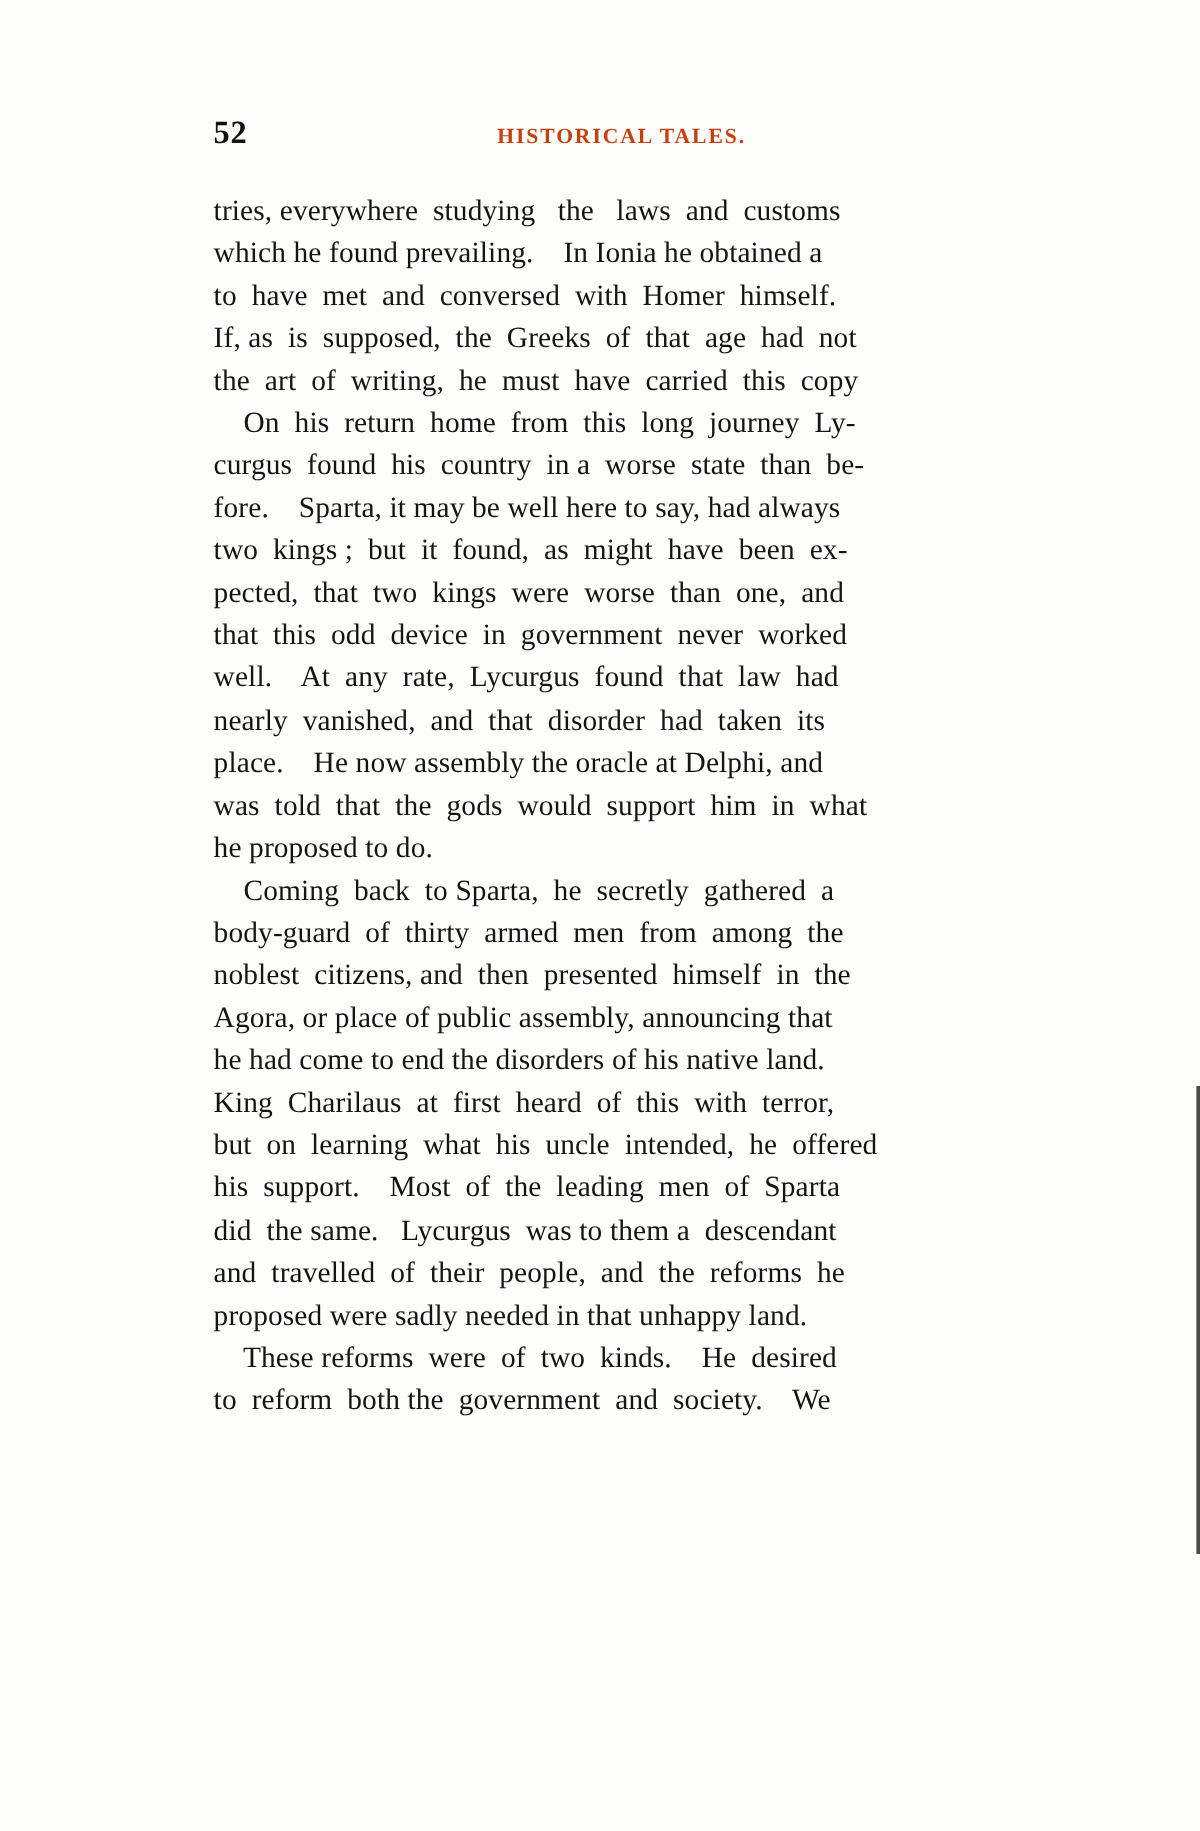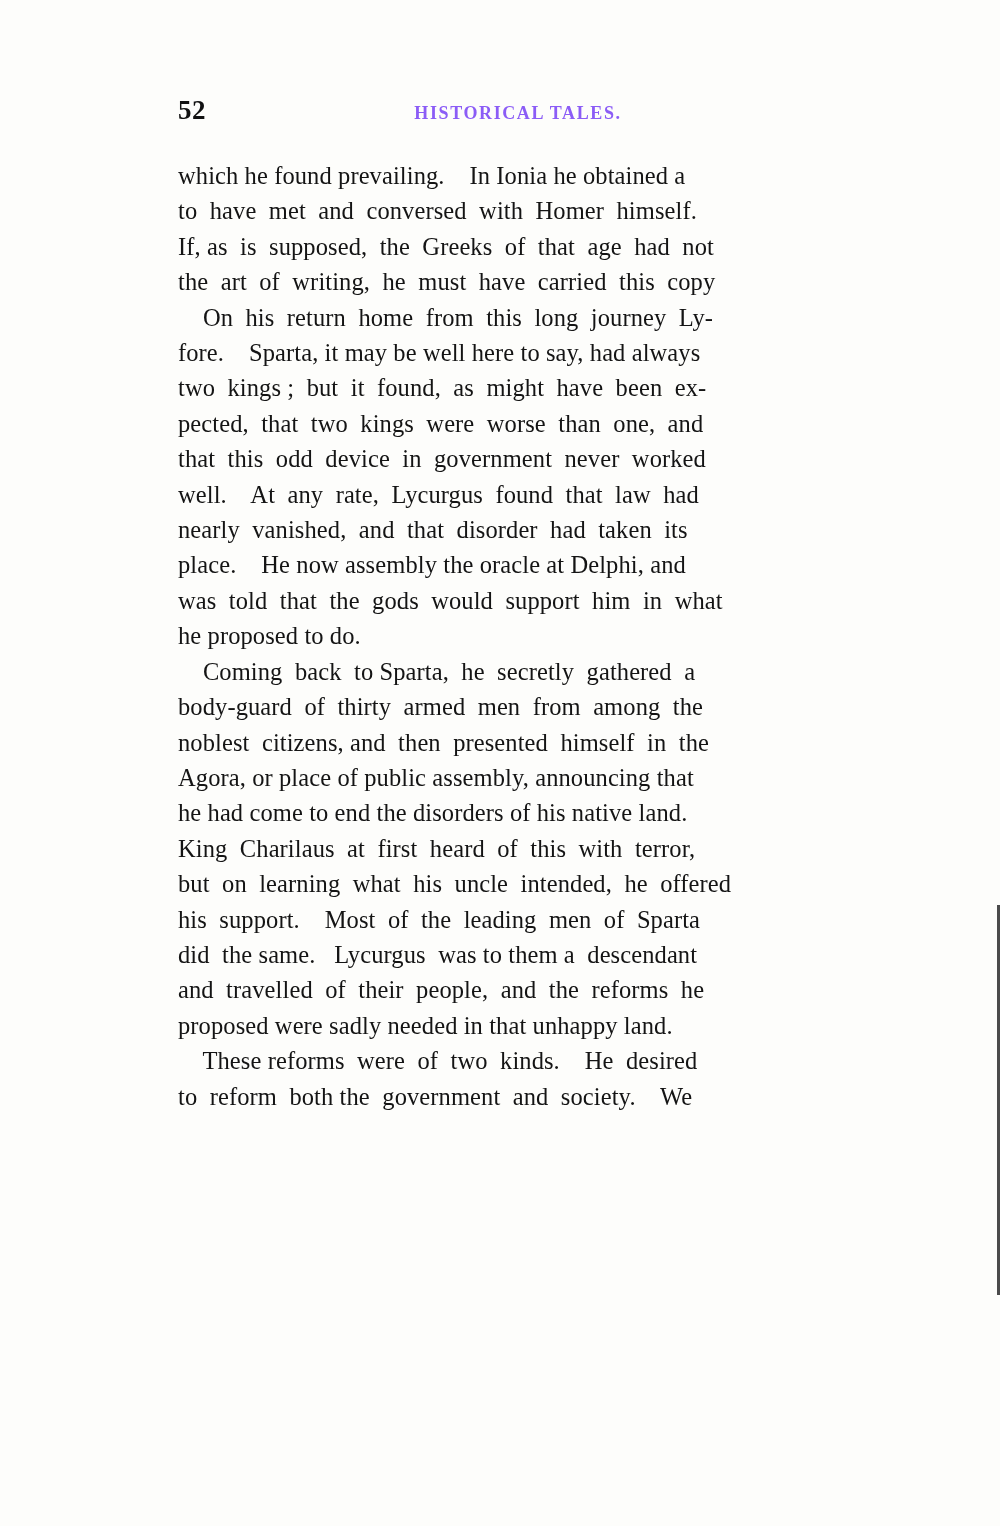--- a/index.html
+++ b/index.html
@@ -53,21 +53,21 @@
   .running-title {
     position: absolute;
     left: 0;
     top: 8px;
     width: 680px;
     text-align: center;
     font-family: "Liberation Serif", serif;
     font-weight: bold;
     font-size: 18px;
     letter-spacing: 1.6px;
-    color: #8b5cf6;
+    color: #c2410c;
   }
   .body-text {
     position: absolute;
     top: 158px;
     left: 178px;
     width: 676px;
   }
   .line {
     display: block;
     font-size: 24.5px;
@@ -83,28 +83,30 @@
 <div class="page">
 
   <div class="header">
     <span class="folio">52</span>
     <span class="running-title">HISTORICAL TALES.</span>
   </div>
 
   <div class="body-text">
 
     <div class="paragraph">
+      <span class="line">tries, everywhere  studying   the   laws  and  customs</span>
       <span class="line">which he found prevailing.    In Ionia he obtained a</span>
       <span class="line">to  have  met  and  conversed  with  Homer  himself.</span>
       <span class="line">If, as  is  supposed,  the  Greeks  of  that  age  had  not</span>
       <span class="line">the  art  of  writing,  he  must  have  carried  this  copy</span>
     </div>
 
     <div class="paragraph">
       <span class="line">    On  his  return  home  from  this  long  journey  Ly-</span>
+      <span class="line">curgus  found  his  country  in a  worse  state  than  be-</span>
       <span class="line">fore.    Sparta, it may be well here to say, had always</span>
       <span class="line">two  kings ;  but  it  found,  as  might  have  been  ex-</span>
       <span class="line">pected,  that  two  kings  were  worse  than  one,  and</span>
       <span class="line">that  this  odd  device  in  government  never  worked</span>
       <span class="line">well.    At  any  rate,  Lycurgus  found  that  law  had</span>
       <span class="line">nearly  vanished,  and  that  disorder  had  taken  its</span>
       <span class="line">place.    He now assembly the oracle at Delphi, and</span>
       <span class="line">was  told  that  the  gods  would  support  him  in  what</span>
       <span class="line">he proposed to do.</span>
     </div>

